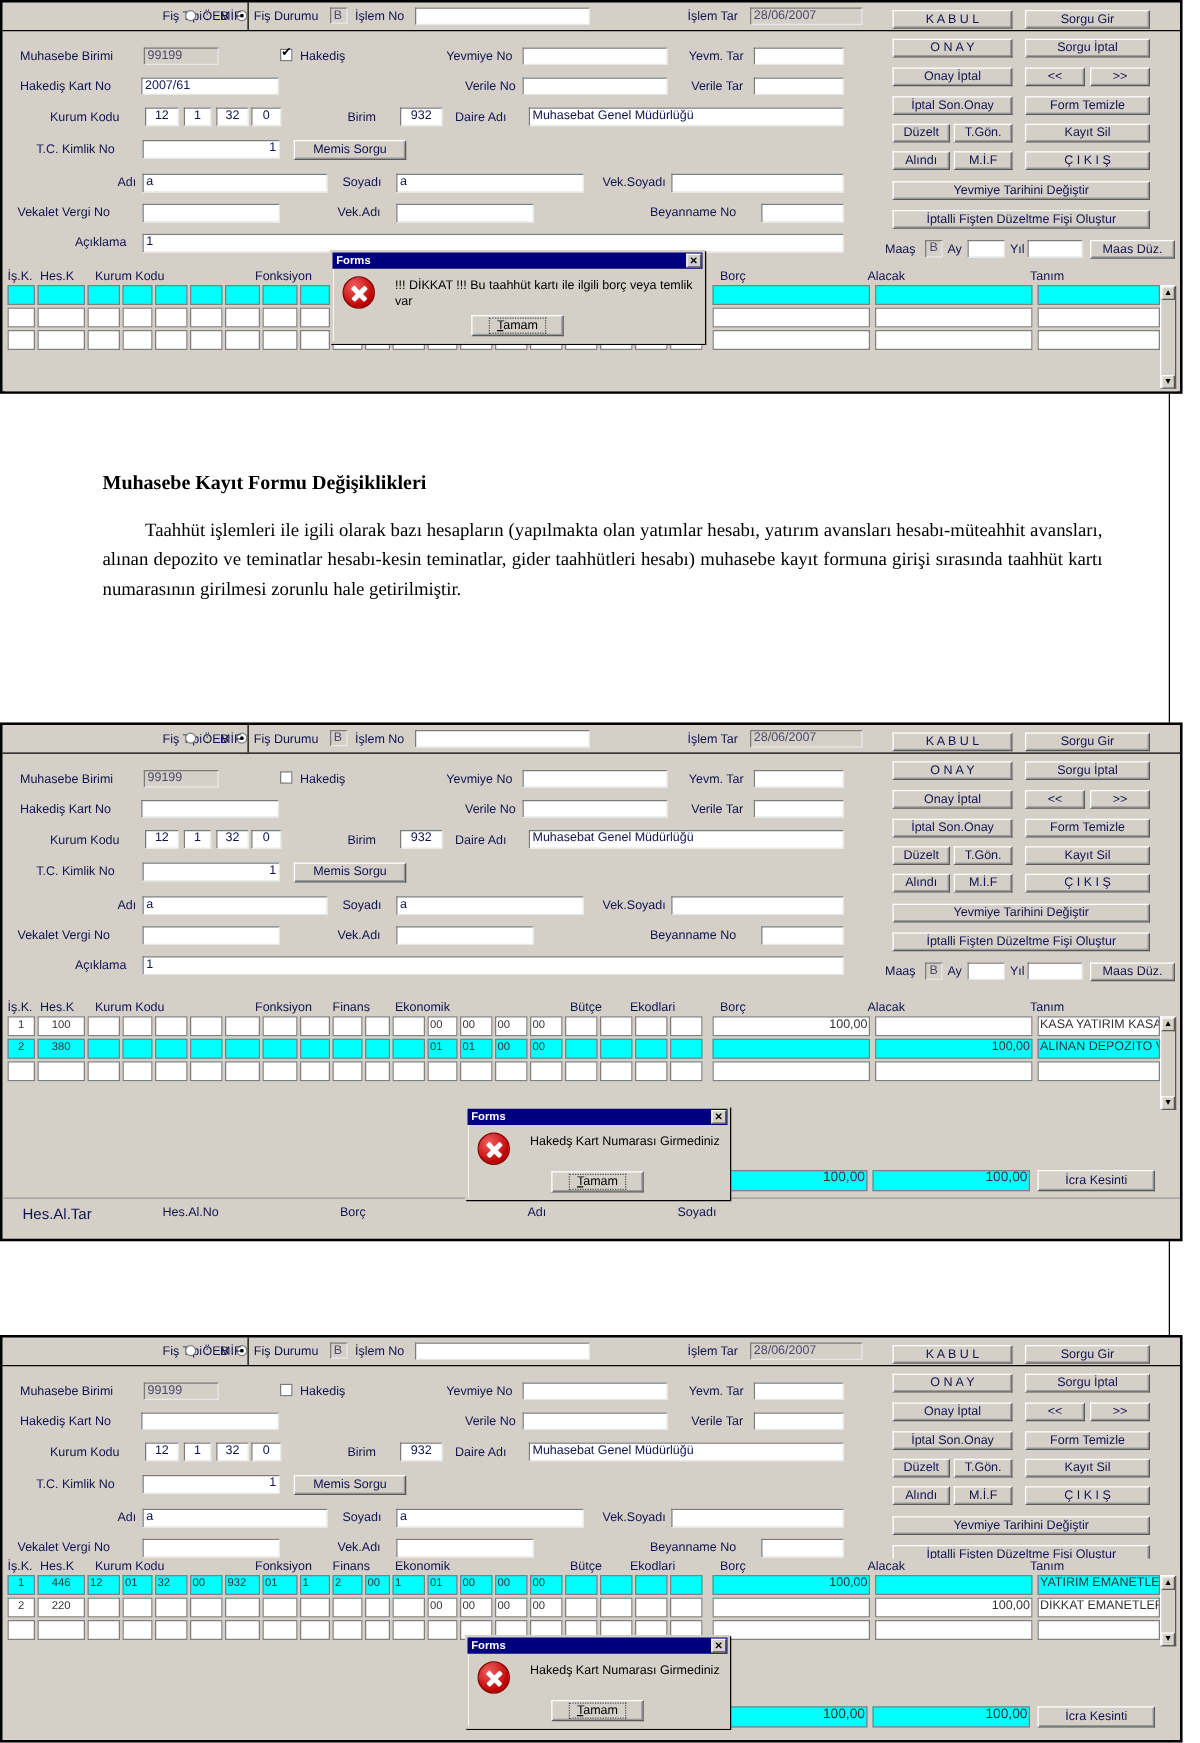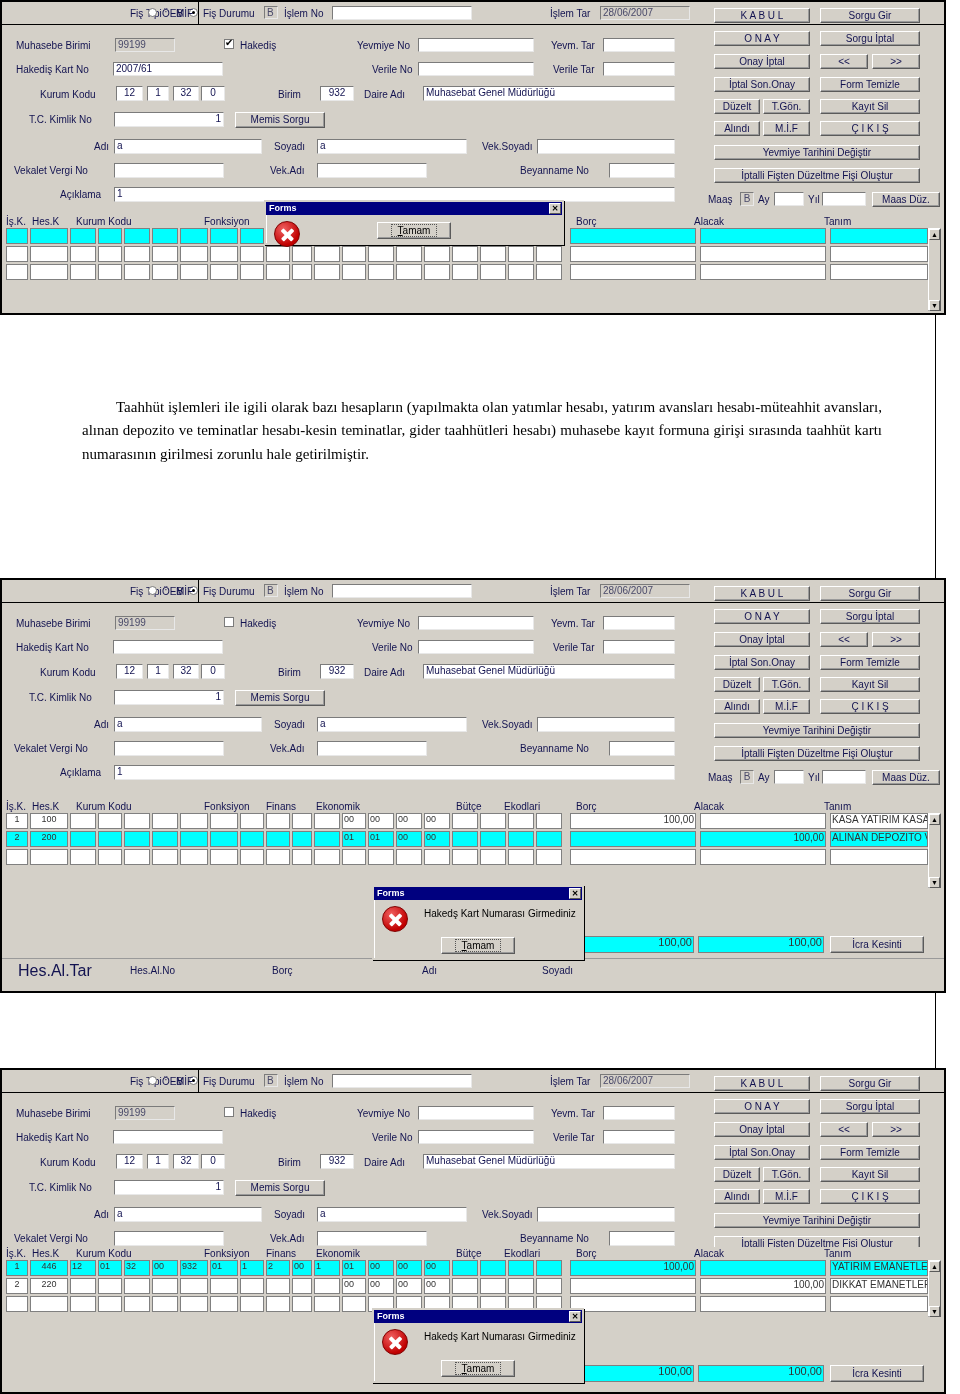--- a/index.html
+++ b/index.html
@@ -272,29 +272,31 @@
         <div class="sarrow" style="left:925px;top:14px;">▲</div>
         <div class="sarrow" style="left:925px;top:85px;">▼</div>
       </div>
       <div class="dlg" style="left:262px;top:198px;width:300px;">
         <div class="dlg-tb">
           <div class="t">Forms</div>
           <div class="dlg-x">✕</div>
         </div>
         <div class="dlg-body">
           <div class="err-ico" style="left:8px;top:6px;"></div>
+          <div class="dlg-msg" style="margin-left:44px;min-height:30px;">!!! DİKKAT !!!  Bu taahhüt kartı ile ilgili borç veya temlik var</div>
           <div class="dlg-ok">
             <span><u>T</u>amam</span>
           </div>
         </div>
       </div>
     </div>
   </div>
 
 <div class="article" style="left:82px;top:378px;width:800px;">
+  <div class="art-title">Muhasebe Kayıt Formu Değişiklikleri</div>
   <div class="art-p">Taahhüt işlemleri ile igili olarak bazı hesapların (yapılmakta olan yatımlar hesabı, yatırım avansları hesabı-müteahhit avansları, alınan depozito ve teminatlar hesabı-kesin teminatlar, gider taahhütleri hesabı) muhasebe kayıt formuna girişi sırasında taahhüt kartı numarasının girilmesi zorunlu hale getirilmiştir.</div>
 </div>
 
 <div class="app" id="app2" style="left:0px;top:578px;width:946px;height:415px;">
     <div class="formbody">
       <div class="sep" style="left:0;top:22px;width:100%;height:1px;"></div>
       <div class="sep" style="left:196px;top:0;width:1px;height:22px;"></div>
       <div class="lbl" style="left:128px;top:6px;">Fiş Tipi :</div>
       <div class="radio on" style="left: 187px; top: 6px;"></div>
       <div class="lbl" style="left: 174px; top: 6px;">MİF</div>
@@ -404,21 +406,21 @@
           <div class="gcell" style="left:448px;top:13px;width:26px;height:16px;"></div>
           <div class="gcell" style="left:476px;top:13px;width:26px;height:16px;"></div>
           <div class="gcell" style="left:504px;top:13px;width:26px;height:16px;"></div>
           <div class="gcell" style="left:532px;top:13px;width:26px;height:16px;"></div>
           <div class="gcell r" style="left:566px;top:13px;width:126px;height:16px;font-size:10px;">100,00</div>
           <div class="gcell r" style="left:696px;top:13px;width:126px;height:16px;font-size:10px;"></div>
           <div class="gcell" style="left:826px;top:13px;width:98px;height:16px;font-size:10px;">KASA YATIRIM KASA</div>
         </div>
         <div>
           <div class="gcell sel" style="left:2px;top:31px;width:22px;height:16px;text-align:center;">2</div>
-          <div class="gcell sel" style="left:26px;top:31px;width:38px;height:16px;text-align:center;">200</div>
+          <div class="gcell sel" style="left:26px;top:31px;width:38px;height:16px;text-align:center;">380</div>
           <div class="gcell sel" style="left:66px;top:31px;width:26px;height:16px;"></div>
           <div class="gcell sel" style="left:94px;top:31px;width:24px;height:16px;"></div>
           <div class="gcell sel" style="left:120px;top:31px;width:26px;height:16px;"></div>
           <div class="gcell sel" style="left:148px;top:31px;width:26px;height:16px;"></div>
           <div class="gcell sel" style="left:176px;top:31px;width:28px;height:16px;"></div>
           <div class="gcell sel" style="left:206px;top:31px;width:28px;height:16px;"></div>
           <div class="gcell sel" style="left:236px;top:31px;width:24px;height:16px;"></div>
           <div class="gcell sel" style="left:262px;top:31px;width:24px;height:16px;"></div>
           <div class="gcell sel" style="left:288px;top:31px;width:20px;height:16px;"></div>
           <div class="gcell sel" style="left:310px;top:31px;width:26px;height:16px;"></div>
@@ -459,21 +461,21 @@
           <div class="gcell r" style="left:696px;top:49px;width:126px;height:16px;font-size:10px;"></div>
           <div class="gcell" style="left:826px;top:49px;width:98px;height:16px;font-size:10px;"></div>
         </div>
         <div class="sbar" style="left:924px;top:13px;width:13px;height:75px;"></div>
         <div class="sarrow" style="left:925px;top:14px;">▲</div>
         <div class="sarrow" style="left:925px;top:77px;">▼</div>
       </div>
       <div class="gcell r sel" style="left: 568px; top: 356px; width: 124px; height: 17px; font-size: 11px; position: absolute;">100,00</div>
       <div class="gcell r sel" style="left: 696px; top: 356px; width: 126px; height: 17px; font-size: 11px; position: absolute;">100,00</div>
       <div class="btn" style="left: 828px; top: 356px; width: 94px; height: 17px;">İcra Kesinti</div>
-      <div class="lbl" style="left: 16px; top: 385px; font-size: 16px;">Hes.Al.Tar</div>
+      <div class="lbl" style="left: 16px; top: 385px; font-size: 12px;">Hes.Al.Tar</div>
       <div class="lbl" style="left: 128px; top: 385px; font-size: 10px;">Hes.Al.No</div>
       <div class="lbl" style="left: 270px; top: 385px; font-size: 10px;">Borç</div>
       <div class="lbl" style="left: 420px; top: 385px; font-size: 10px;">Adı</div>
       <div class="lbl" style="left: 540px; top: 385px; font-size: 10px;">Soyadı</div>
       <div class="sep" style="left: 0px; top: 378px; width: 100%; height: 1px; background: rgb(154, 154, 154);"></div>
       <div class="dlg" style="left:370px;top:305px;width:212px;">
         <div class="dlg-tb">
           <div class="t">Forms</div>
           <div class="dlg-x">✕</div>
         </div>

